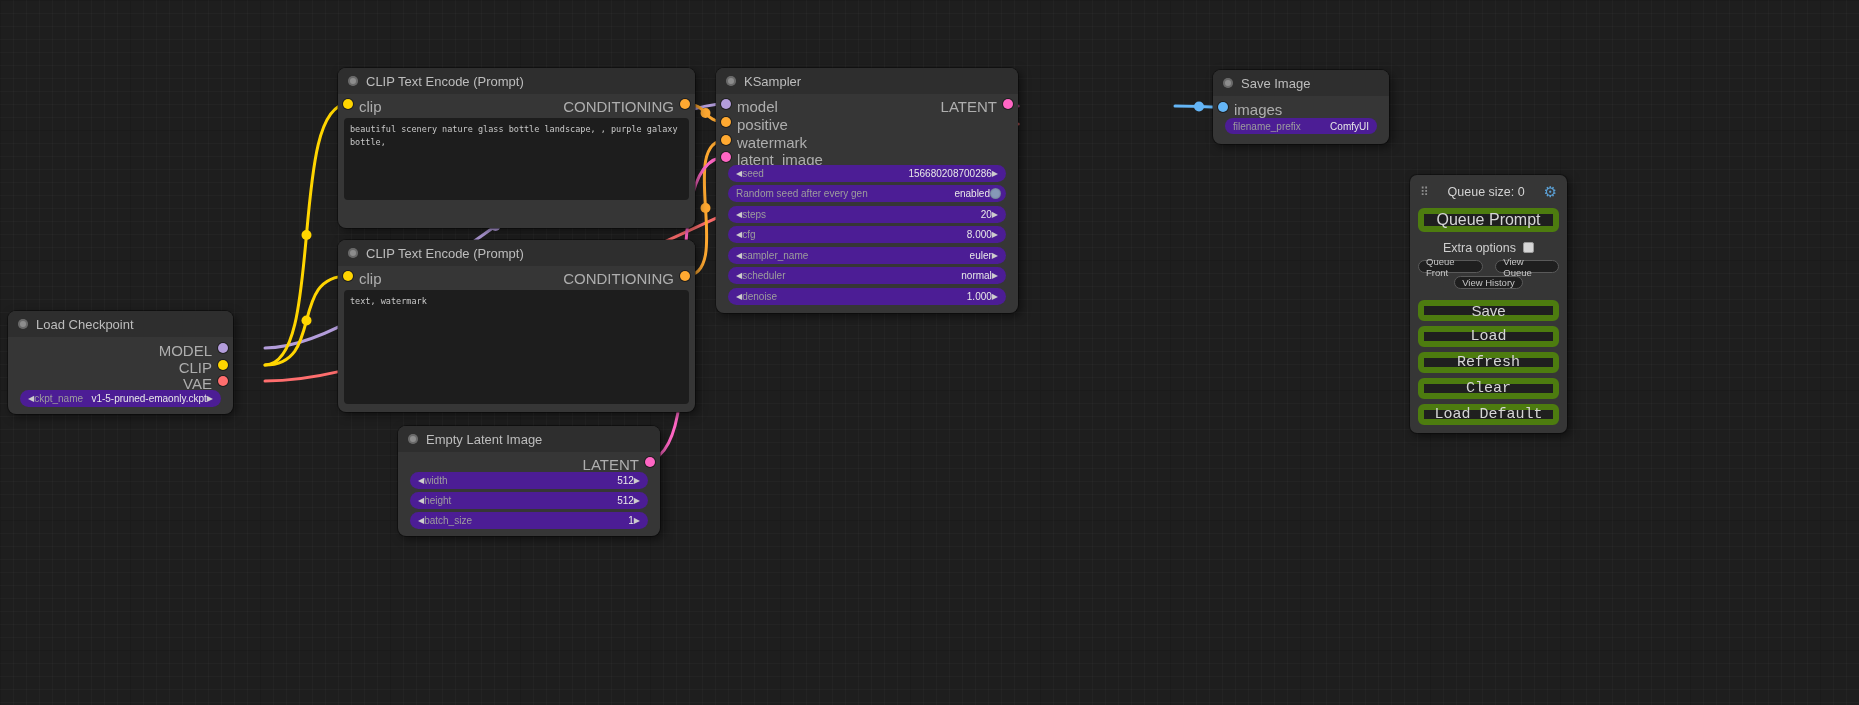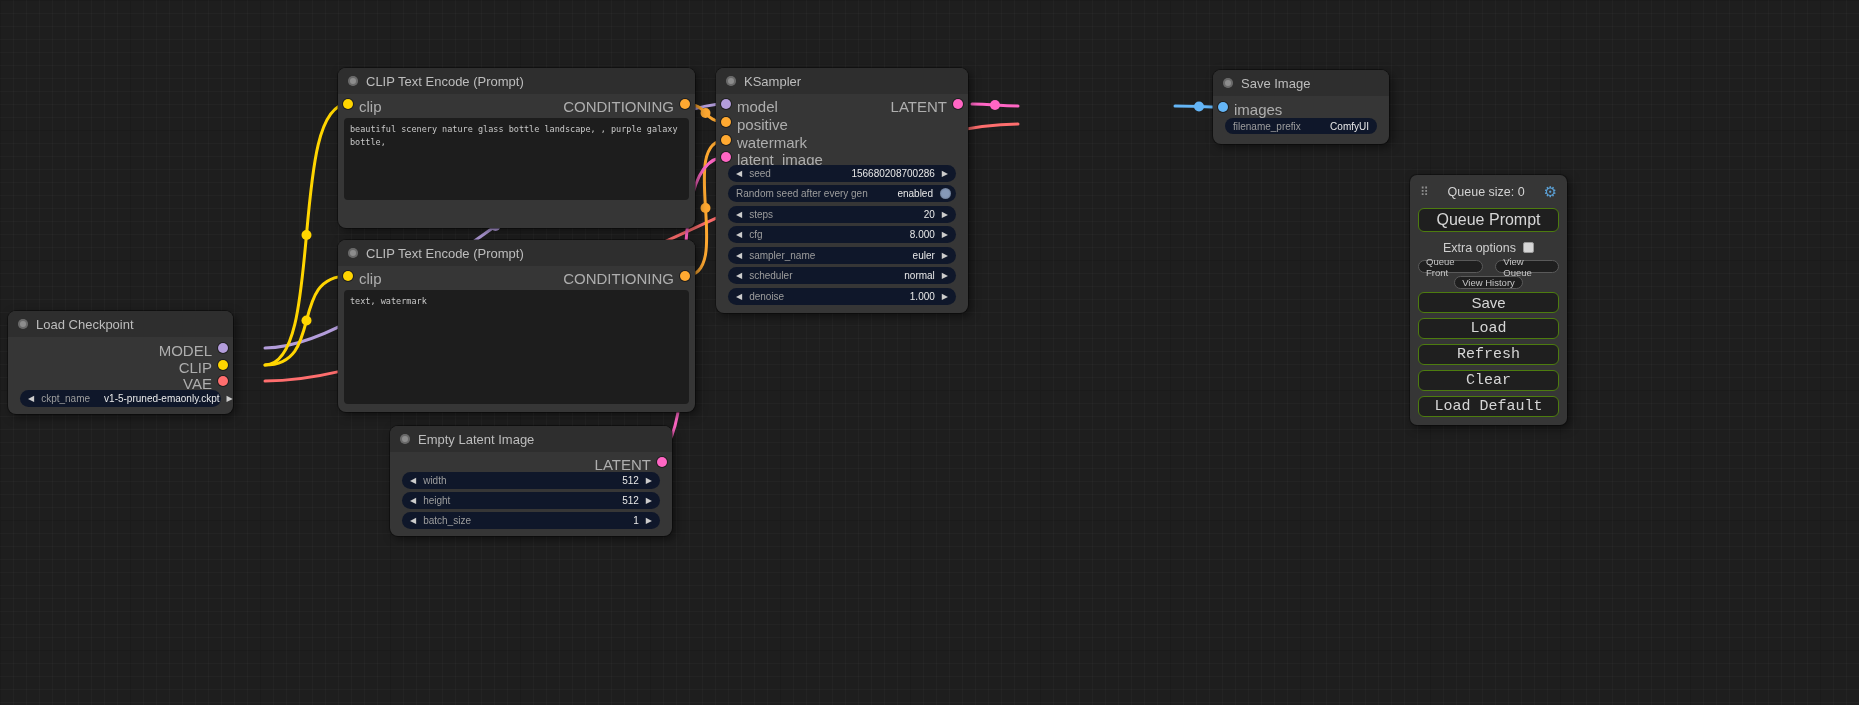--- a/index.html
+++ b/index.html
@@ -19,48 +19,48 @@
   .ntitle{position:absolute;left:0;right:0;top:0;height:26px;background:#2e2e2e;
     border-radius:8px 8px 0 0;display:flex;align-items:center;padding:0 10px;gap:8px;box-sizing:border-box;}
   .tdot{width:10px;height:10px;border-radius:50%;background:#8d8d8d;flex:none;box-shadow:inset 0 0 0 2px rgba(0,0,0,.25);}
   .ttext{color:#bdbdbd;font-size:13px;white-space:nowrap;overflow:hidden;}
   .slot{position:absolute;left:0;right:0;height:16px;}
   .sdot{position:absolute;width:10px;height:10px;border-radius:50%;top:3px;box-shadow:0 0 0 1px rgba(0,0,0,.45);}
   .slot.in .sdot{left:5px;}
   .slot.out .sdot{right:5px;}
   .slabel{position:absolute;top:1.5px;color:#aeaeae;font-size:15px;white-space:nowrap;}
   .lab-in{left:21px;} .lab-out{right:21px;}
-  .widget{position:absolute;left:12px;right:12px;height:17px;background:#0f172a;border-radius:9px;
-    display:flex;align-items:center;padding:0 8px;box-sizing:border-box;gap:7px;font-size:10px;}
+  .widget{position:absolute;left:12px;right:12px;height:17px;background:#4c1d95;border-radius:9px;
+    display:flex;align-items:center;padding:0 8px;box-sizing:border-box;gap:0;font-size:10px;}
   .wname{color:#9d9d9d;white-space:nowrap;}
   .wspace{flex:1;}
   .wval{color:#e8e8e8;white-space:nowrap;}
   .warrow{color:#cccccc;font-size:8px;line-height:1;flex:none;}
   .toggle{width:11px;height:11px;border-radius:50%;flex:none;margin-right:-3px;box-shadow:inset 0 0 2px rgba(0,0,0,.4);}
   .textarea{position:absolute;left:6px;right:6px;background:#1d1d1d;border-radius:4px;padding:5px 6px;
     box-sizing:border-box;font-family:"DejaVu Sans Mono", monospace;font-size:8.5px;line-height:1.55;
     color:#c9c9c9;white-space:pre-wrap;overflow:hidden;}
   
   .menu{position:absolute;left:1410px;top:175px;width:157px;z-index:3;background:#363636;border-radius:7px;
     box-shadow:3px 3px 10px rgba(0,0,0,.55), 0 0 0 1px rgba(0,0,0,.3);padding:7px 8px 8px 8px;box-sizing:border-box;
     display:flex;flex-direction:column;}
   .mhead{display:flex;align-items:center;justify-content:space-between;height:17px;margin:1px 2px 0 2px;}
   .mhandle{color:#8f8f8f;font-size:12px;cursor:grab;}
   .msize{color:#d2d2d2;font-size:12.5px;}
   .mgear{font-size:15px;line-height:1;cursor:pointer;}
-  .btn{display:flex;align-items:center;justify-content:center;background:#1f1f1f;border:1px solid #4d7c0f;
+  .btn{display:flex;align-items:center;justify-content:center;background:#1f1f1f;border:6px solid #4d7c0f;
     border-radius:6px;color:#d6d6d6;box-sizing:border-box;cursor:pointer;}
   .btn-big{height:24px;font-size:16px;margin-top:8px;}
   .btn-mid{height:21px;font-size:15px;}
   .extras{display:flex;align-items:center;justify-content:center;gap:7px;height:15px;margin-top:8px;}
   .extras .lbl{color:#cfcfcf;font-size:12.5px;}
   .chk{width:11px;height:11px;background:#d6d6d6;border:1px solid #9a9a9a;border-radius:2px;box-sizing:border-box;}
   .smallrow{display:flex;justify-content:center;gap:12px;margin-top:5px;}
   .btn-sm{height:13px;font-size:9.5px;padding:0 7px;border-radius:8px;border:1px solid #5a5a5a;color:#c6c6c6;}
-  .mt3{margin-top:3px;} .mt12{margin-top:3px;} .mt5{margin-top:5px;font-family:Liberation Mono, monospace;}
+  .mt3{margin-top:3px;} .mt12{margin-top:11px;} .mt5{margin-top:5px;font-family:Liberation Mono, monospace;}
 </style>
 </head>
 <body>
 
 <div id="stage">
 
   <svg class="wires" width="1859" height="705">
     <path d="M265,348 C385,348 606,104 726,104" stroke="#B39DDB"></path>
     <path d="M265,365 C325,365 288,104 348,104" stroke="#FFD500"></path>
     <path d="M265,365 C325,365 288,276 348,276" stroke="#FFD500"></path>
@@ -132,21 +132,21 @@
       <span class="sdot" style="background: rgb(255, 213, 0);"></span>
       <span class="slabel lab-in">clip</span>
     </div>
     <div class="slot out" style="top:28px">
       <span class="slabel lab-out">CONDITIONING</span>
       <span class="sdot" style="background: rgb(255, 169, 49);"></span>
     </div>
     <div class="textarea" style="top:50px;height:114px">text, watermark</div>
   </div>
 
-  <div class="node" style="left:390px;top:426px;width:282px;height:110px">
+  <div class="node" style="left:398px;top:426px;width:262px;height:110px">
     <div class="ntitle">
       <span class="tdot"></span>
       <span class="ttext">Empty Latent Image</span>
     </div>
     <div class="slot out" style="top:28px">
       <span class="slabel lab-out">LATENT</span>
       <span class="sdot" style="background: rgb(255, 102, 196);"></span>
     </div>
     <div class="widget" style="top:46px">
       <span class="warrow">◀</span>
@@ -164,21 +164,21 @@
     </div>
     <div class="widget" style="top:86px">
       <span class="warrow">◀</span>
       <span class="wname">batch_size</span>
       <span class="wspace"></span>
       <span class="wval">1</span>
       <span class="warrow">▶</span>
     </div>
   </div>
 
-  <div class="node" style="left:716px;top:68px;width:252px;height:245px">
+  <div class="node" style="left:716px;top:68px;width:302px;height:245px">
     <div class="ntitle">
       <span class="tdot"></span>
       <span class="ttext">KSampler</span>
     </div>
     <div class="slot in" style="top:28px">
       <span class="sdot" style="background: rgb(179, 157, 219);"></span>
       <span class="slabel lab-in">model</span>
     </div>
     <div class="slot in" style="top:46px">
       <span class="sdot" style="background: rgb(255, 169, 49);"></span>

